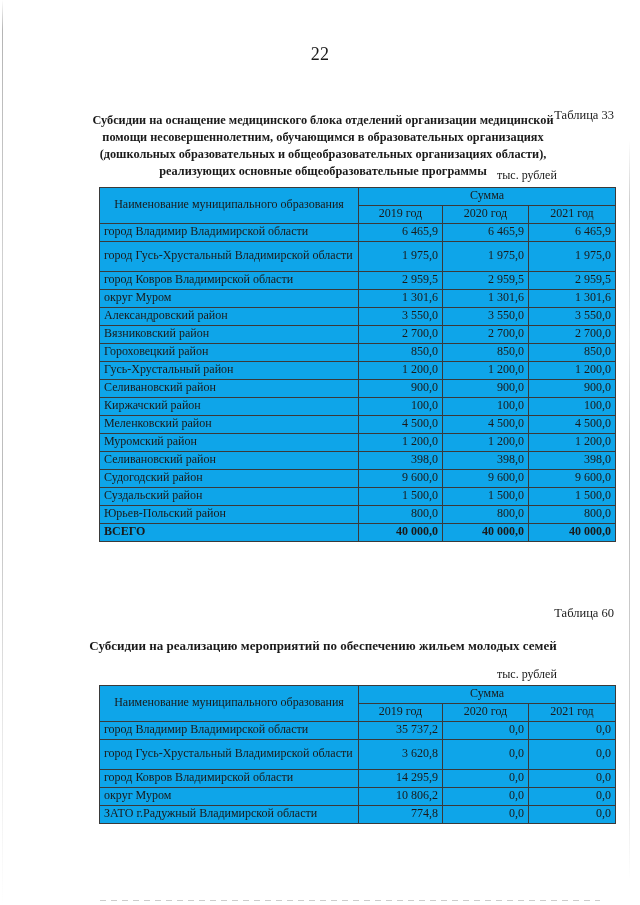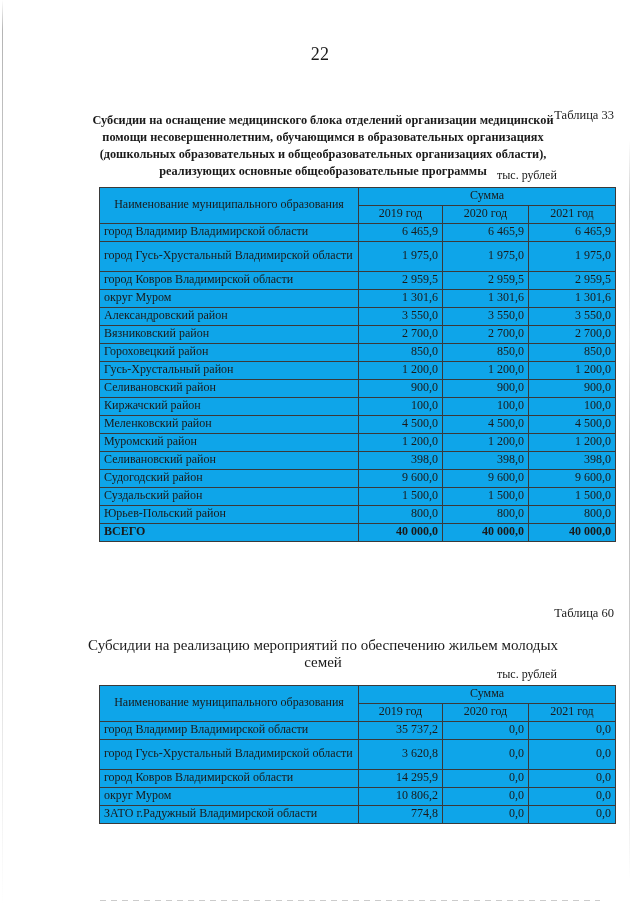--- a/index.html
+++ b/index.html
@@ -74,23 +74,23 @@
     left: 88px;
     width: 470px;
     text-align: center;
     font-size: 12.3px;
     line-height: 17px;
     font-weight: 700;
   }
   #title-33 { top: 112px; }
   #title-34 {
     top: 637px;
-    font-weight: 400;
+    font-weight: 700;
     font-style: normal;
-    font-size: 15px;
+    font-size: 13px;
     left: 88px;
     width: 470px;
   }
 
   .units {
     position: absolute;
     font-size: 12px;
     white-space: nowrap;
   }
   #units-33 { top: 168px; left: 497px; }

